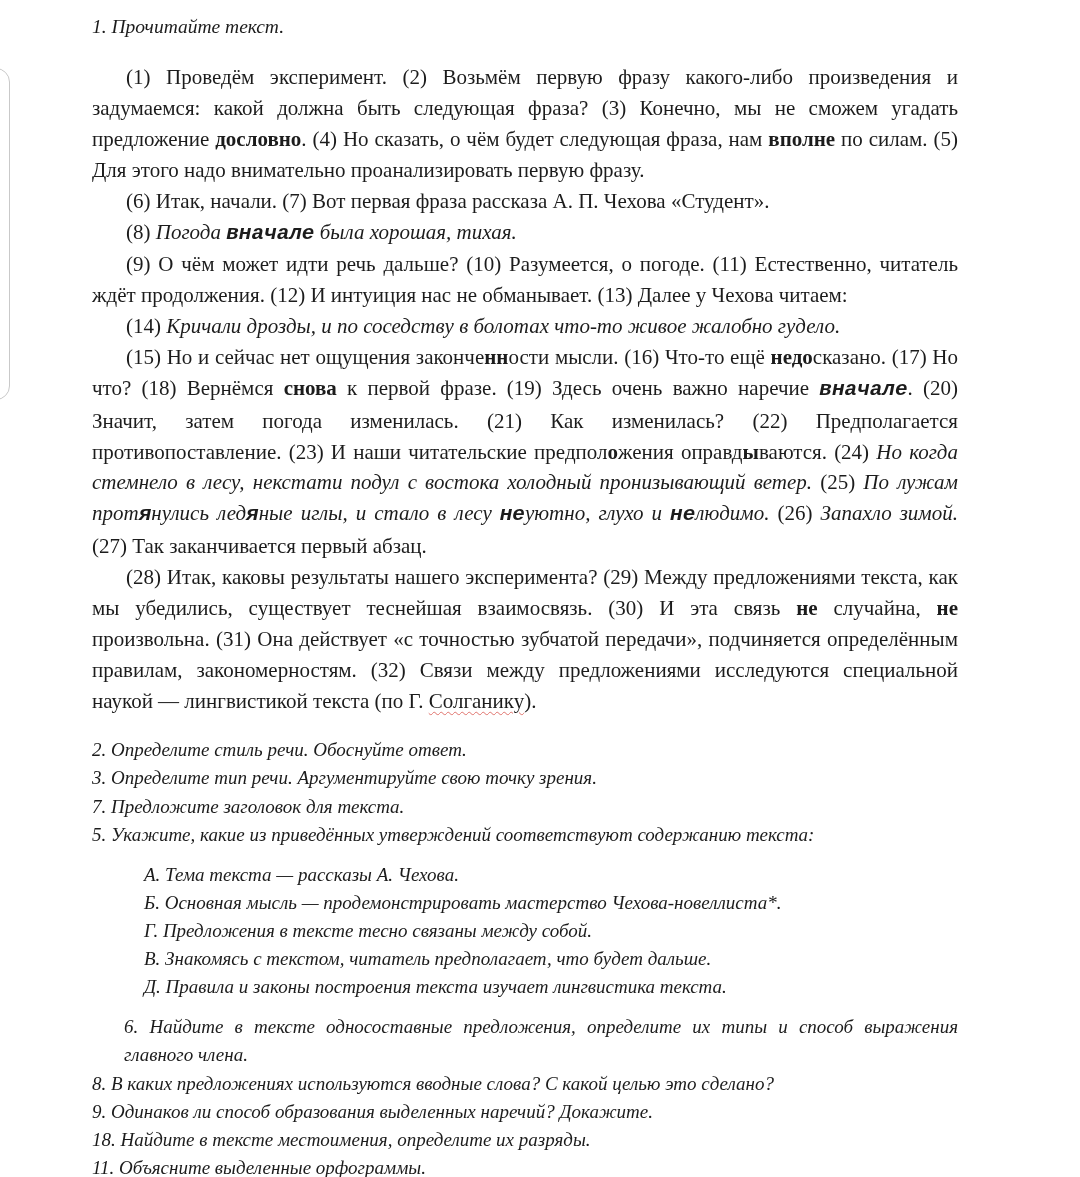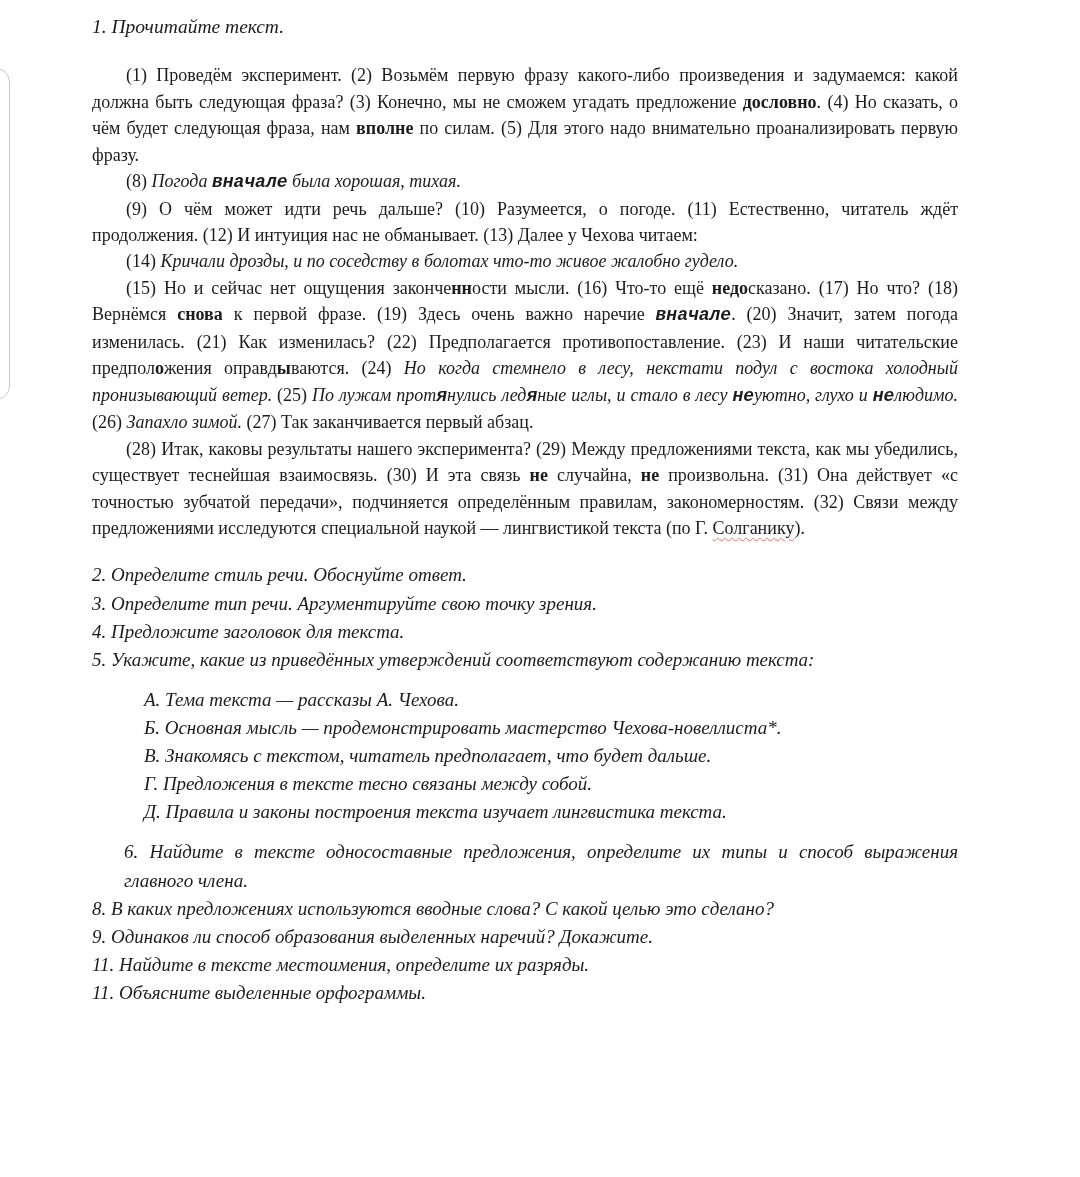--- a/index.html
+++ b/index.html
@@ -41,21 +41,21 @@
 
   .heading {
     font-style: italic;
     font-size: 19.5px;
     line-height: 1.35;
     margin: 0 0 22px 0;
   }
 
   
   .passage {
-    font-size: 18px;
+    font-size: 21px;
     line-height: 1.47;
     text-align: justify;
     text-justify: inter-word;
     margin: 0;
   }
   .passage p {
     margin: 0;
     text-indent: 34px;
   }
 
@@ -98,43 +98,44 @@
 <body>
 
 <div id="left-frame"></div>
 
 <div id="page">
 
   <div class="heading">1. Прочитайте текст.</div>
 
   <div class="passage" id="passage-root">
       <p id="para-1"><span>(1) Проведём эксперимент. (2) Возьмём первую фразу какого-либо произведения и задумаемся: какой должна быть следующая фраза? (3) Конечно, мы не сможем угадать предложение </span><b class="b">дословно</b><span>. (4) Но сказать, о чём будет следующая фраза, нам </span><b class="b">вполне</b><span> по силам. (5) Для этого надо внимательно проанализировать первую фразу.</span></p>
+      <p id="para-2"><span>(6) Итак, начали. (7) Вот первая фраза рассказа А. П. Чехова «Студент».</span></p>
       <p id="para-3"><span>(8) </span><em class="i">Погода </em><b class="bi">вначале</b><em class="i"> была хорошая, тихая.</em></p>
       <p id="para-4"><span>(9) О чём может идти речь дальше? (10) Разумеется, о погоде. (11) Естественно, читатель ждёт продолжения. (12) И интуиция нас не обманывает. (13) Далее у Чехова читаем:</span></p>
       <p id="para-5"><span>(14) </span><em class="i">Кричали дрозды, и по соседству в болотах что-то живое жалобно гудело.</em></p>
       <p id="para-6"><span>(15) Но и сейчас нет ощущения законче</span><b class="b">нн</b><span>ости мысли. (16) Что-то ещё </span><b class="b">недо</b><span>сказано. (17) Но что? (18) Вернёмся </span><b class="b">снова</b><span> к первой фразе. (19) Здесь очень важно наречие </span><b class="bi">вначале</b><span>. (20) Значит, затем погода изменилась. (21) Как изменилась? (22) Предполагается противопоставление. (23) И наши читательские предпол</span><b class="b">о</b><span>жения оправд</span><b class="b">ы</b><span>ваются. (24) </span><em class="i">Но когда стемнело в лесу, некстати подул с востока холодный пронизывающий ветер.</em><span> (25) </span><em class="i">По лужам прот</em><b class="bi">я</b><em class="i">нулись лед</em><b class="bi">я</b><em class="i">ные иглы, и стало в лесу </em><b class="bi">не</b><em class="i">уютно, глухо и </em><b class="bi">не</b><em class="i">людимо.</em><span> (26) </span><em class="i">Запахло зимой.</em><span> (27) Так заканчивается первый абзац.</span></p>
       <p id="para-7"><span>(28) Итак, каковы результаты нашего эксперимента? (29) Между предложениями текста, как мы убедились, существует теснейшая взаимосвязь. (30) И эта связь </span><b class="b">не</b><span> случайна, </span><b class="b">не</b><span> произвольна. (31) Она действует «с точностью зубчатой передачи», подчиняется определённым правилам, закономерностям. (32) Связи между предложениями исследуются специальной наукой — лингвистикой текста (по Г. </span><span class="spell">Солганику</span><span>).</span></p>
     </div>
 
   <div class="tasks">
     <div id="tasks-head">
         <p class="task" id="task-2">2. Определите стиль речи. Обоснуйте ответ.</p>
         <p class="task" id="task-3">3. Определите тип речи. Аргументируйте свою точку зрения.</p>
-        <p class="task" id="task-4">4. Предложите  заголовок для текста.</p>
+        <p class="task" id="task-4">7. Предложите  заголовок для текста.</p>
         <p class="task" id="task-5">5. Укажите, какие из приведённых утверждений соответствуют содержанию текста:</p>
       </div>
     <div class="options" id="options-root">
         <p class="opt" id="option-a">А. Тема текста — рассказы А.  Чехова.</p>
         <p class="opt" id="option-b">Б. Основная мысль — продемонстрировать мастерство Чехова-новеллиста*.</p>
+        <p class="opt" id="option-g">Г. Предложения в тексте тесно связаны между собой.</p>
         <p class="opt" id="option-v">В. Знакомясь с текстом, читатель предполагает, что будет дальше.</p>
-        <p class="opt" id="option-g">Г. Предложения в тексте тесно связаны между собой.</p>
         <p class="opt" id="option-d">Д. Правила и законы построения текста изучает лингвистика текста.</p>
       </div>
     <div id="tasks-tail">
         <p class="task wrap" id="task-6">6. Найдите в тексте односоставные предложения, определите их типы и способ выражения главного члена.</p>
         <p class="task" id="task-8">8. В каких предложениях используются вводные слова? С какой целью это сделано?</p>
         <p class="task" id="task-9">9. Одинаков ли способ образования выделенных наречий? Докажите.</p>
-        <p class="task" id="task-10">11. Найдите в тексте местоимения, определите их разряды.</p>
+        <p class="task" id="task-10">18. Найдите в тексте местоимения, определите их разряды.</p>
         <p class="task" id="task-11">11. Объясните выделенные орфограммы.</p>
       </div>
   </div>
 
 </div>
 
 </body></html>

